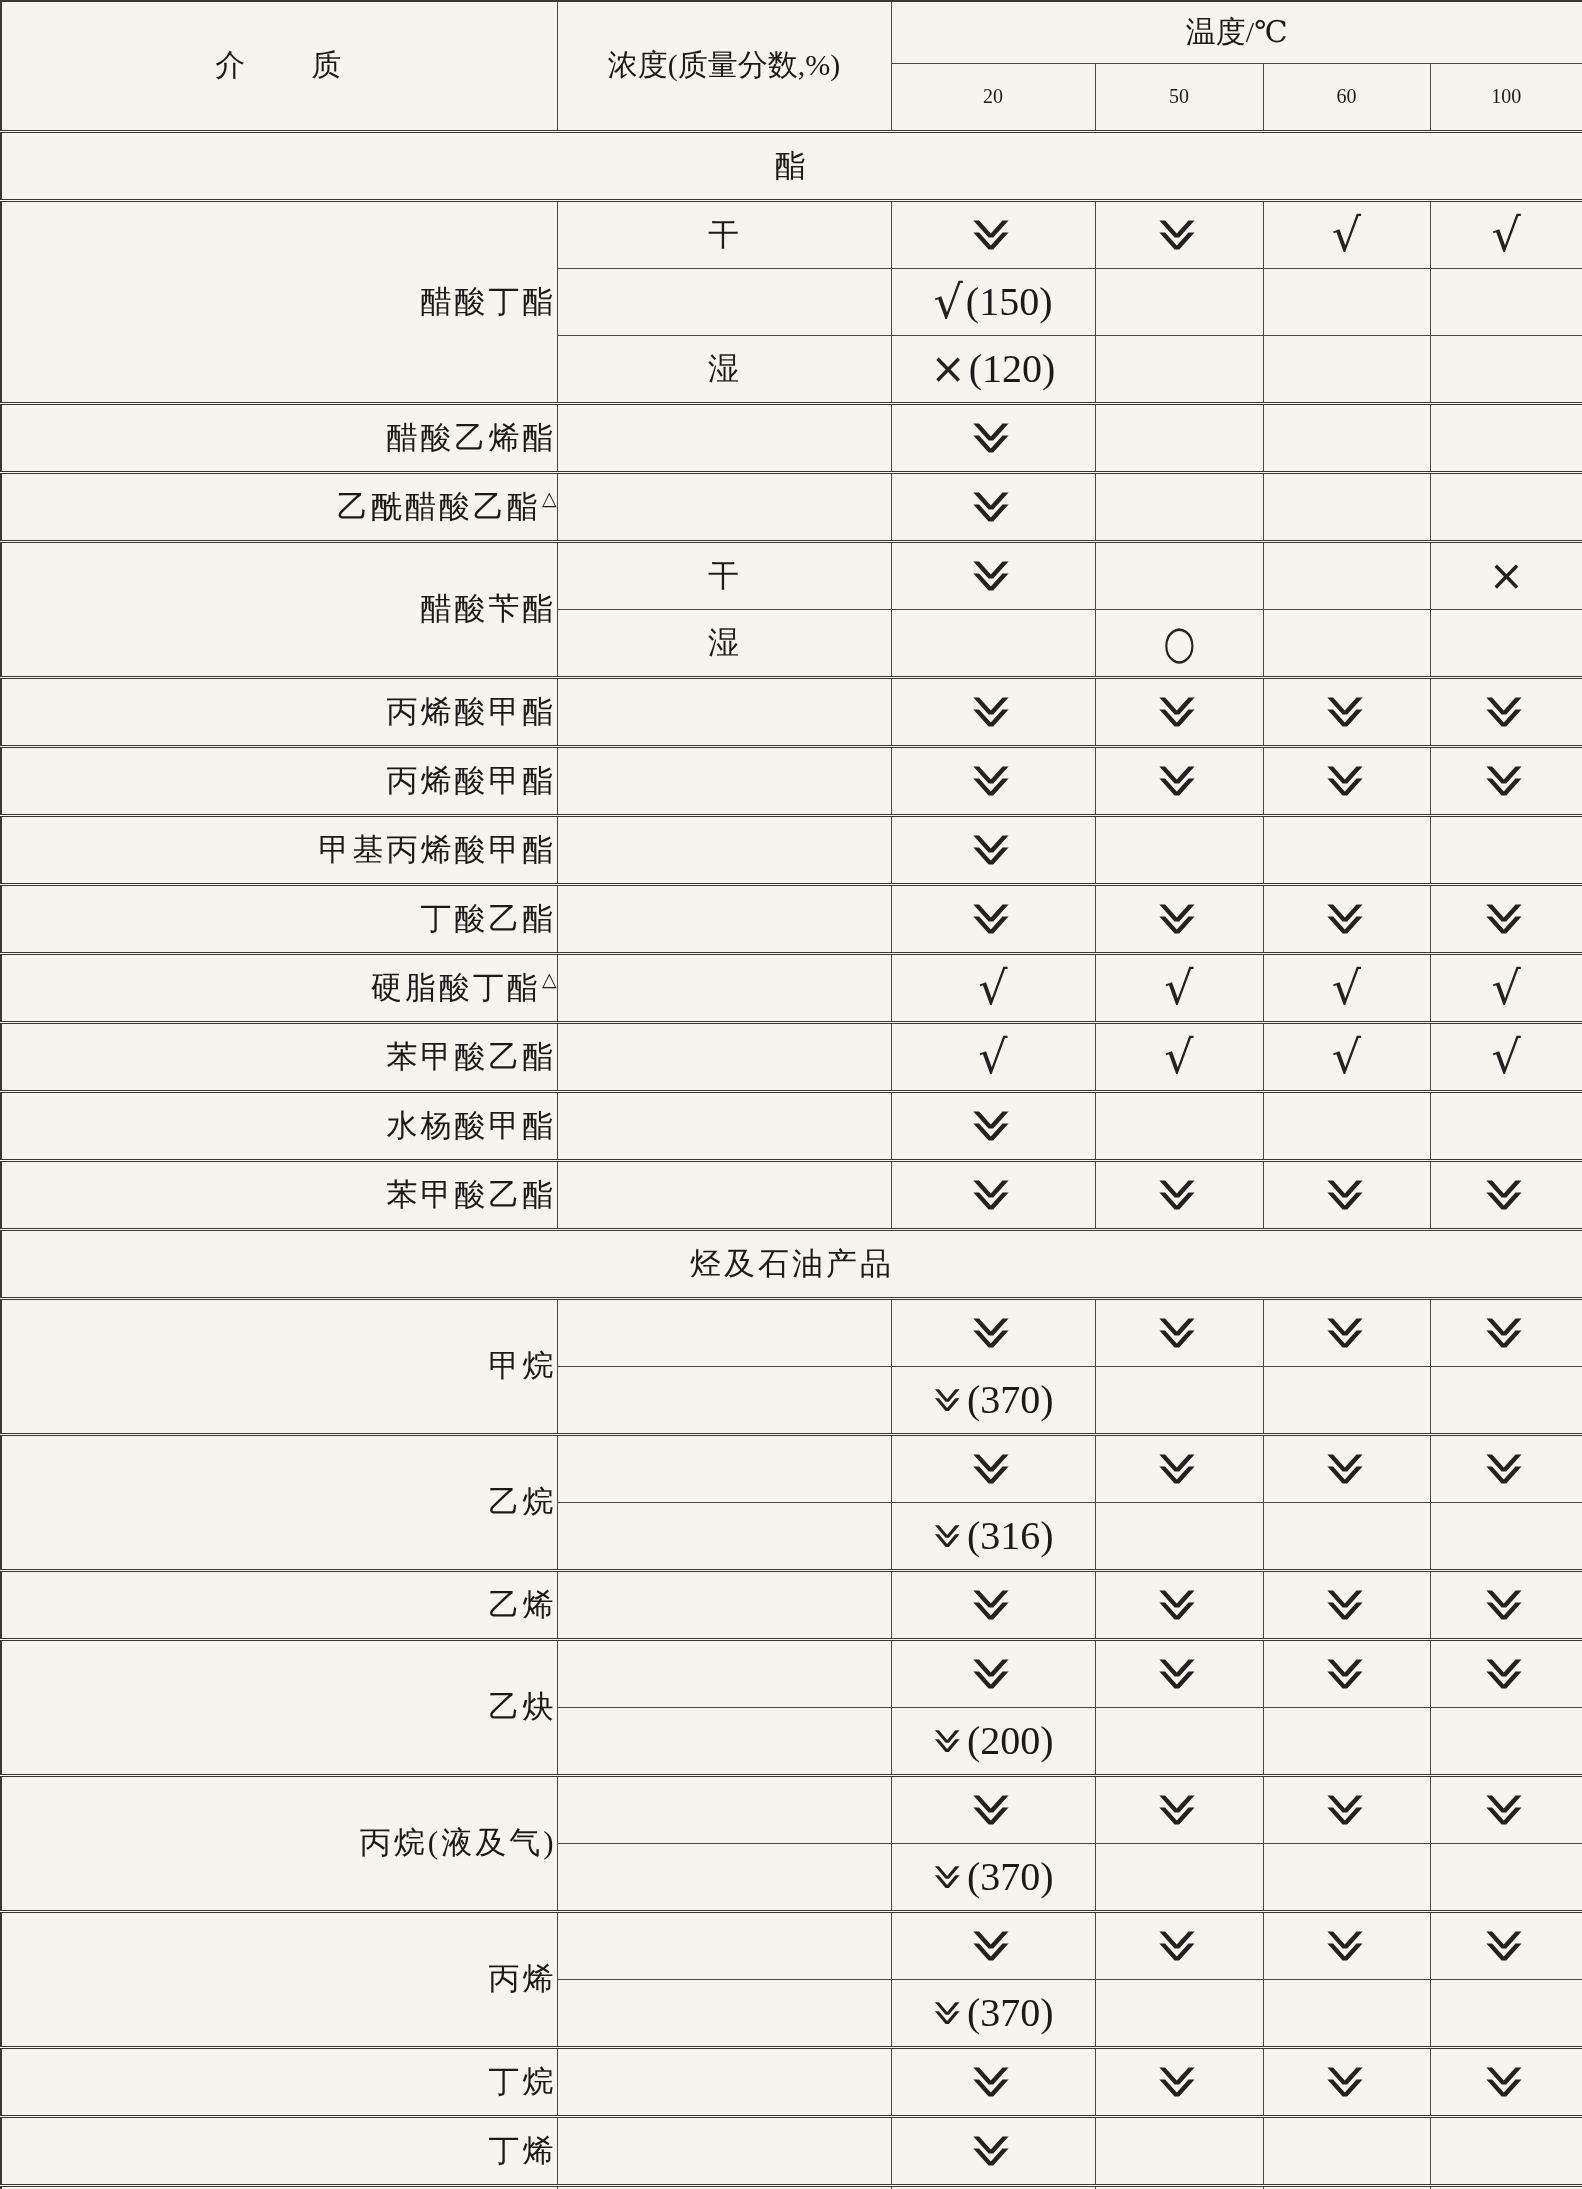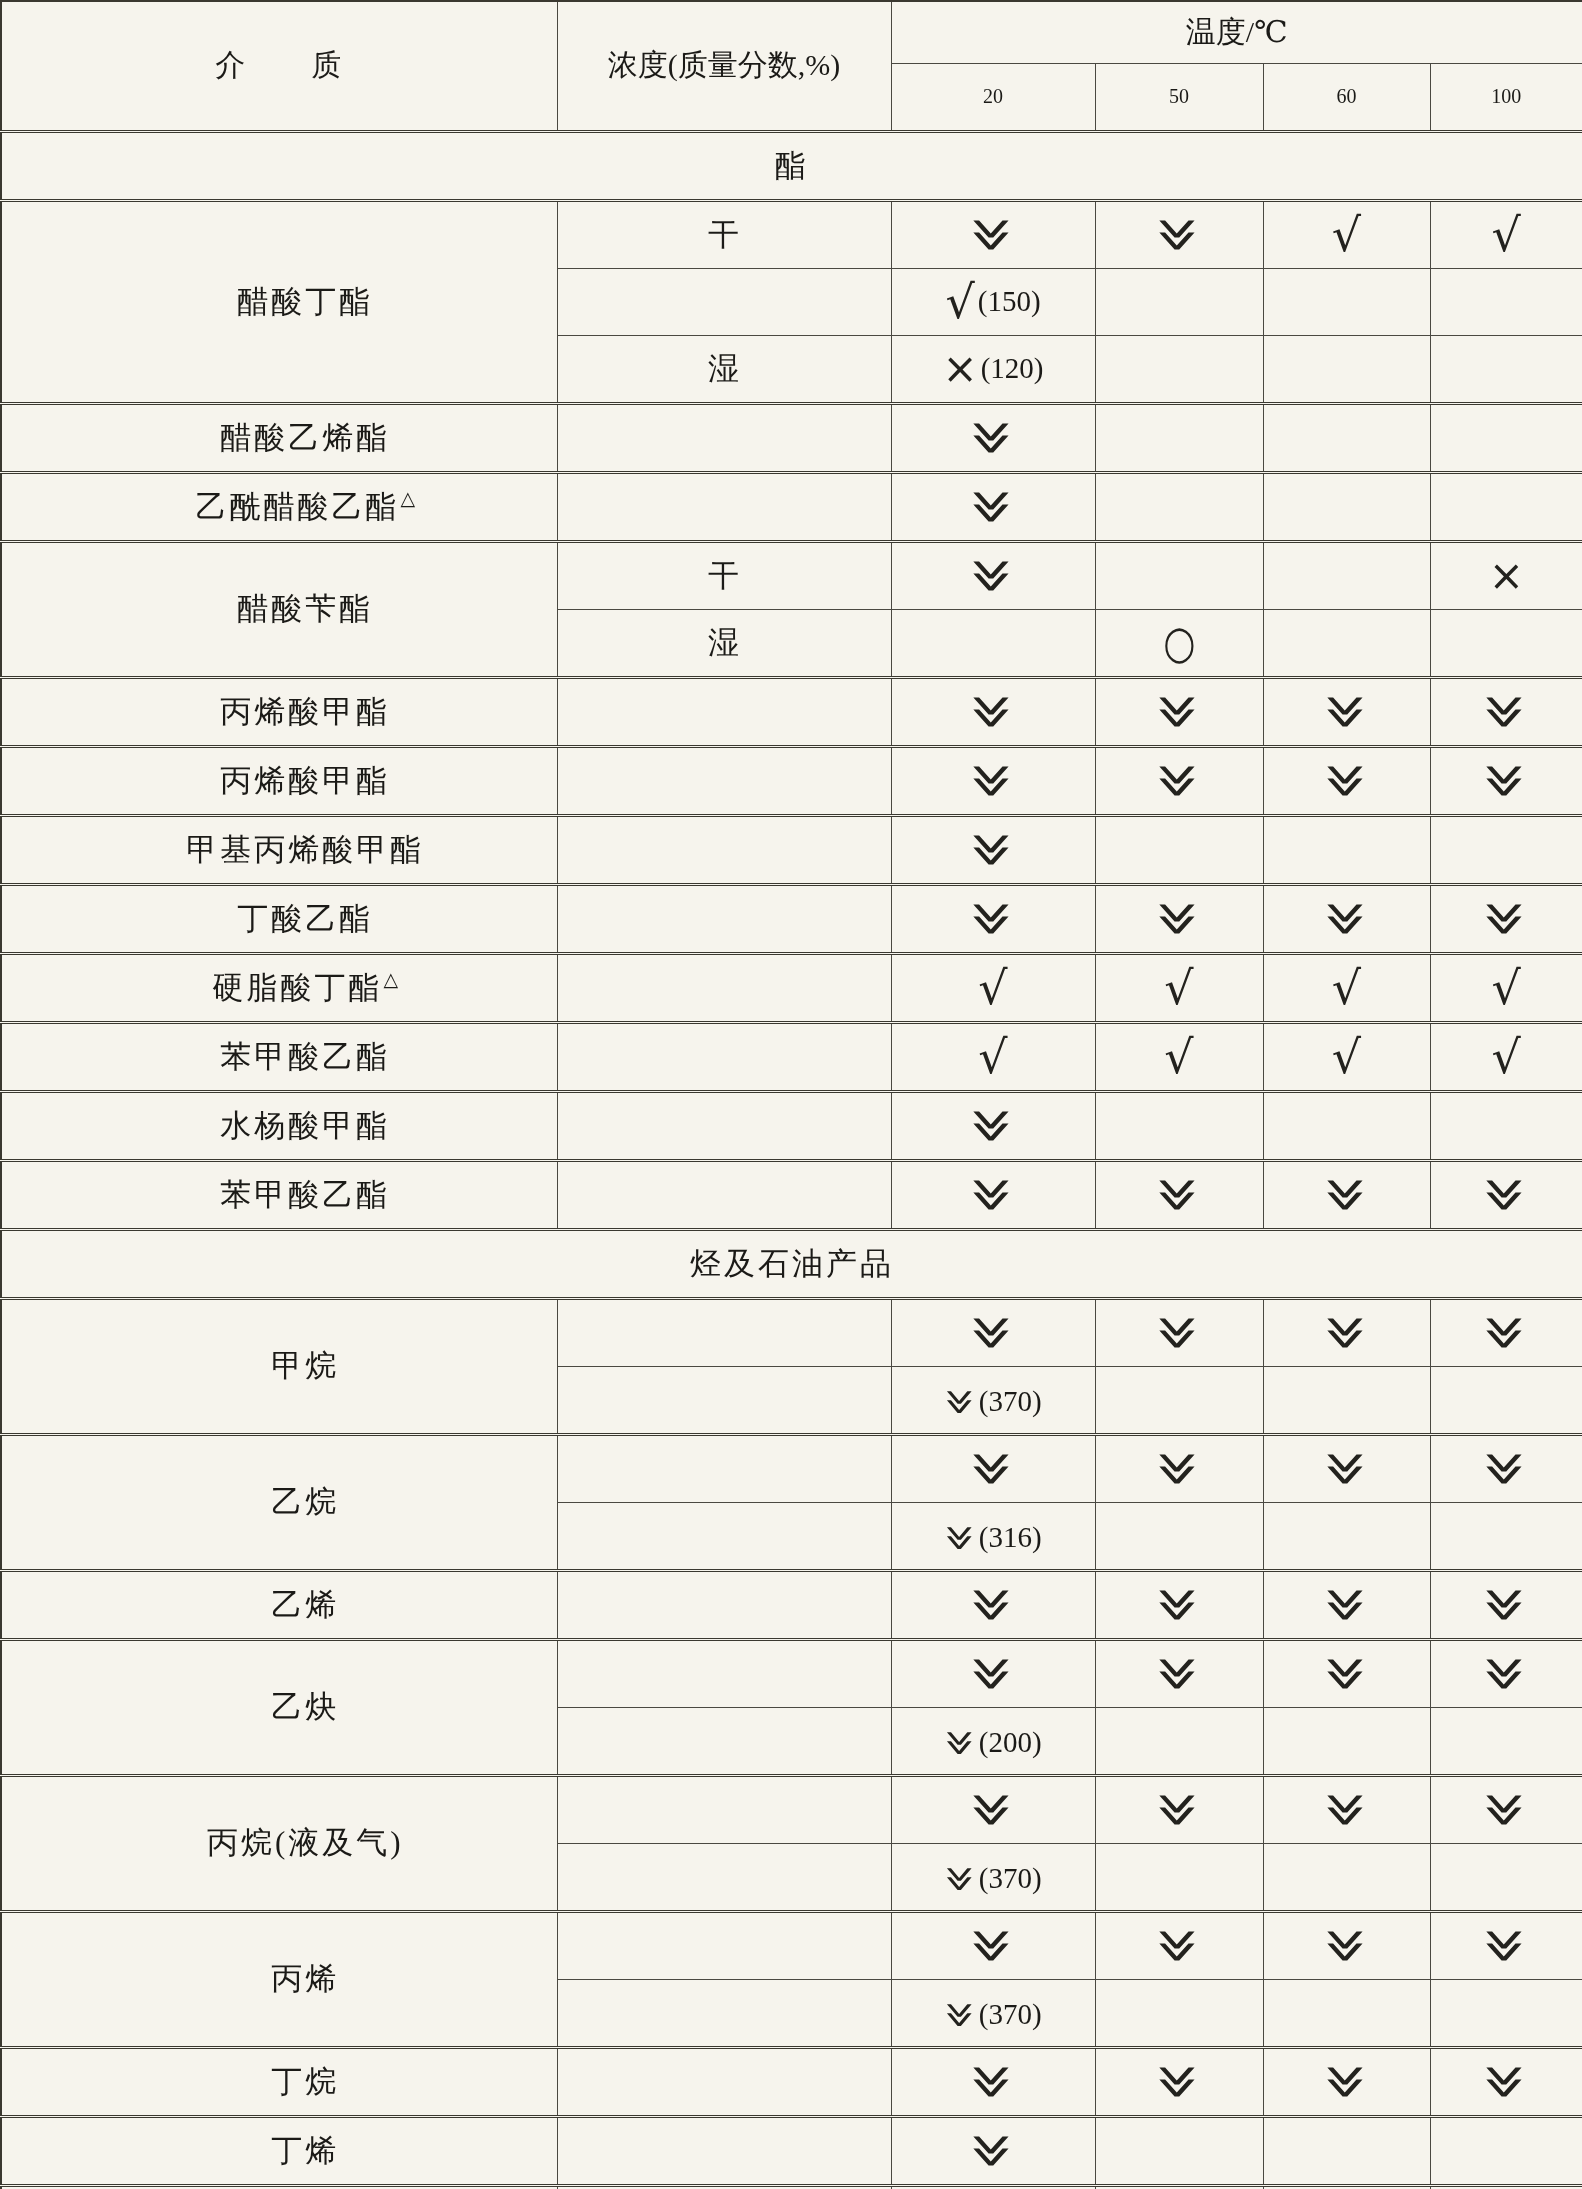--- a/index.html
+++ b/index.html
@@ -27,37 +27,37 @@
   .th-medium { letter-spacing: 2px; margin-top: 40px; }
 
   tbody td { height: 66px; font-size: 31px; }
   tr.section td {
     border-top: 3px double #3a3830;
     border-bottom: 3px double #3a3830;
     font-size: 31px; letter-spacing: 3px; height: 66px;
   }
   tr.group-start td { border-top: 3px double #3a3830; }
   tr.sub-row td { border-top: 1px solid #4a4841; }
-  td.name-cell { text-align: center; padding-left: 52px; letter-spacing: 3px; }
+  td.name-cell { text-align: right; padding-left: 52px; letter-spacing: 3px; }
   td.conc-cell { letter-spacing: 1px; }
 
   .sup-tri { font-size: 19px; position: relative; top: -12px; letter-spacing: 0; margin-left: 1px; }
 
   .sym { font-family: "DejaVu Sans", sans-serif; color: #23221e; line-height: 1; }
   .sym-vv {
     display: inline-block; font-size: 40px;
     transform: scale(1.5, 0.8) rotate(90deg);
     vertical-align: middle;
   }
   .sym-vv.small { font-size: 30px; transform: scale(1.4, 0.8) rotate(90deg); }
   .sym-check { font-size: 46px; vertical-align: middle; }
   .sym-cross { font-size: 42px; vertical-align: middle; }
   .sym-circle { font-size: 42px; display: inline-block; transform: scale(0.88, 1.1); vertical-align: middle; }
   .sym-note {
-    font-size: 29px; font-family: "Liberation Serif", "DejaVu Serif", serif;
+    font-size: 40px; font-family: "Liberation Serif", "DejaVu Serif", serif;
     margin-left: 3px; vertical-align: middle;
   }
 </style>
 </head>
 <body>
 
 <div class="page">
   <table>
     <colgroup>
       <col style="width:556px">

